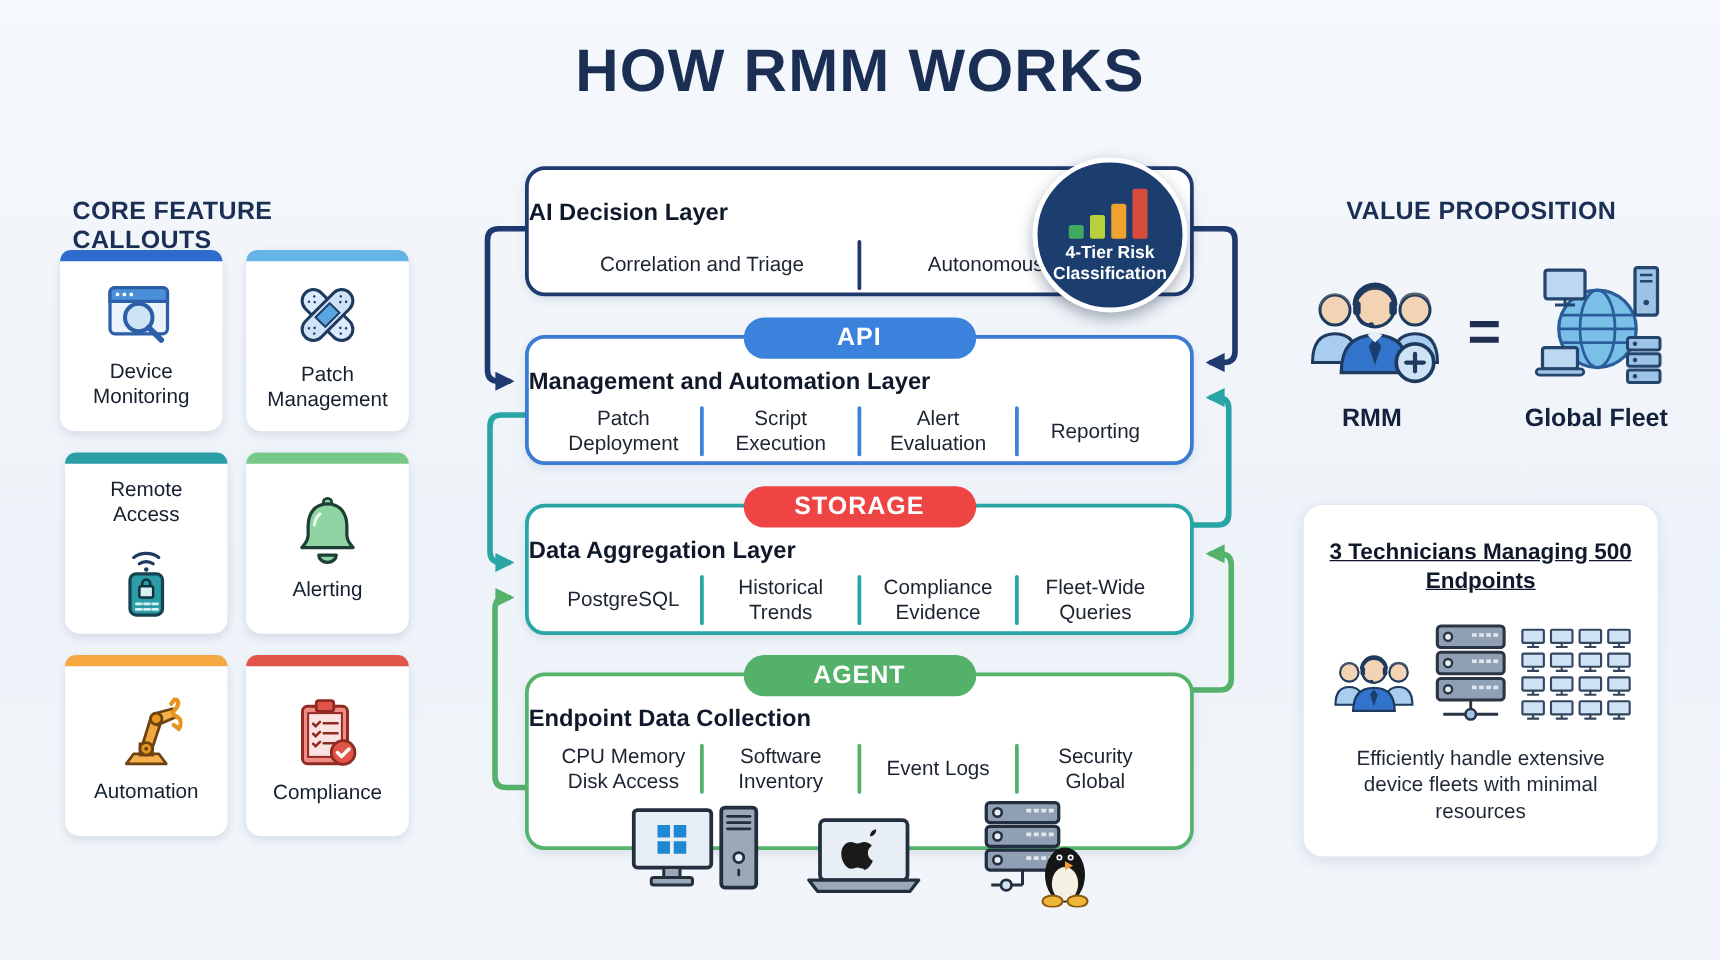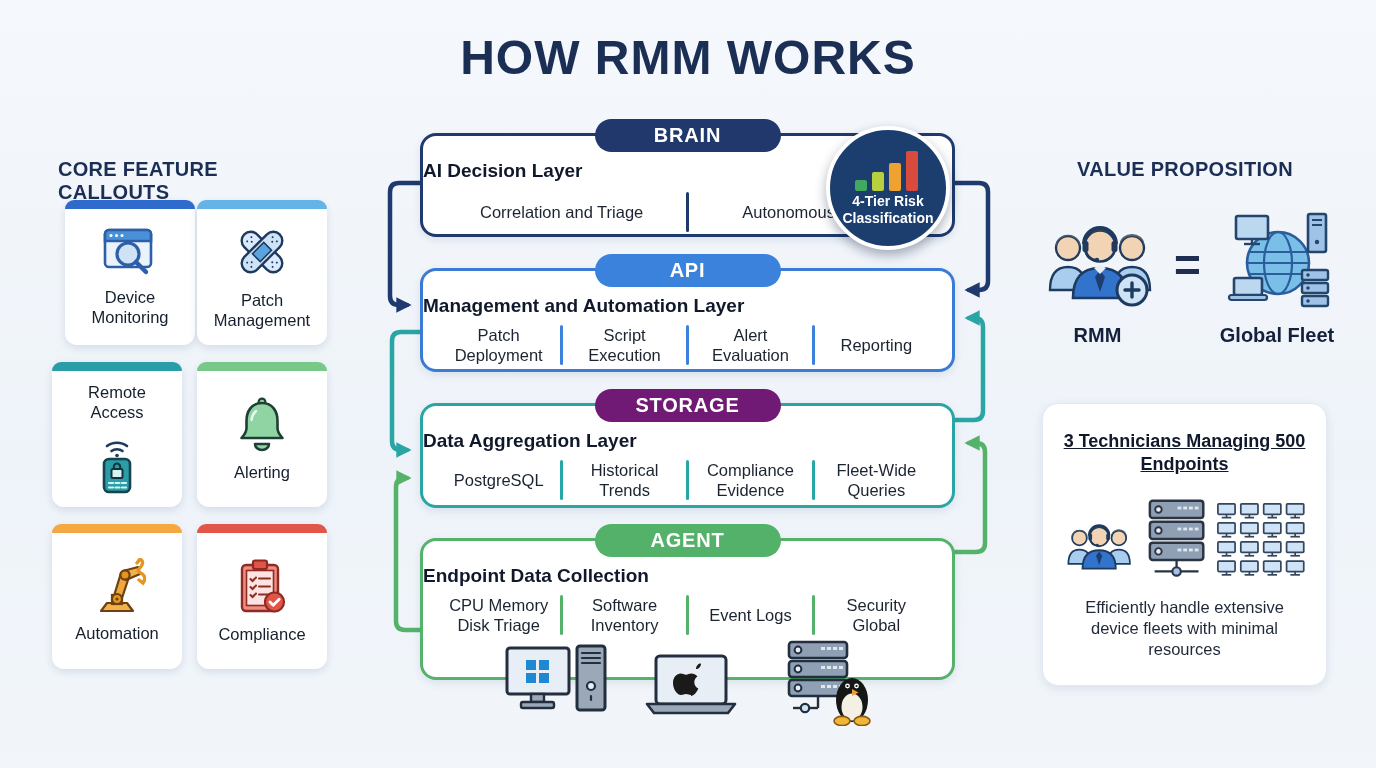--- a/index.html
+++ b/index.html
@@ -14,40 +14,40 @@
   
   .sec-head{position:absolute;font-size:20px;font-weight:800;letter-spacing:.3px;color:#1b2f55;margin:0;}
   .sec-head.left-h{left:58px;top:158px;width:270px;}
   .sec-head.right-h{left:1040px;top:158px;width:290px;text-align:center;}
   
   .fcard{position:absolute;width:130px;height:145px;background:#fff;border-radius:12px;
     box-shadow:0 3px 8px rgba(20,45,90,.12);display:flex;flex-direction:column;align-items:center;}
   .fcard .bar{width:100%;height:9px;border-radius:12px 12px 0 0;flex:0 0 auto;}
   .fcard .body{flex:1;display:flex;flex-direction:column;align-items:center;justify-content:center;gap:10px;padding:6px 8px;}
   .fcard .lbl{font-size:16.5px;font-weight:500;color:#15202e;text-align:center;line-height:1.2;}
-  .c1{left:65px;top:200px}.c2{left:197px;top:200px}
+  .c1{left:48px;top:200px}.c2{left:197px;top:200px}
   .c3{left:52px;top:362px}.c4{left:197px;top:362px}
   .c5{left:52px;top:524px}.c6{left:197px;top:524px}
   .b1{background:#2e6bcc}.b2{background:#64b5e6}.b3{background:#2a9da6}
   .b4{background:#77c889}.b5{background:#f5a742}.b6{background:#e25549}
   
   .layer{position:absolute;left:420px;width:535px;background:#fff;border-radius:16px;
     box-shadow:0 3px 8px rgba(20,45,90,.10);box-sizing:border-box;}
   .layer .pill{position:absolute;left:50%;transform:translateX(-50%);top:-17px;height:33px;min-width:186px;
     border-radius:17px;color:#fff;font-size:20px;font-weight:800;letter-spacing:.8px;
     display:flex;align-items:center;justify-content:center;padding:0 24px;box-sizing:border-box;}
   .layer .lhead{margin:0;text-align:left;font-size:19px;font-weight:700;color:#10192b;padding-top:24px;}
   .items{display:flex;align-items:center;justify-content:center;margin-top:8px;padding:0 14px;}
   .items .it{flex:1;text-align:center;font-size:16.5px;color:#1b2430;line-height:1.22;padding:0 6px;}
   .items .div{width:2.5px;height:40px;border-radius:2px;flex:0 0 auto;}
   .lay-brain{top:133px;height:104px;border:3px solid #1e3a6e;}
   .lay-api{top:268px;height:104px;border:3px solid #3b7bd4;}
   .lay-storage{top:403px;height:105px;border:3px solid #2aa5a5;}
   .lay-agent{top:538px;height:142px;border:3px solid #55b26b;}
-  .p-brain{background:#20386b}.p-api{background:#3b82dd}.p-storage{background:#701a75}.p-agent{background:#54b169}
+  .p-brain{background:#20386b}.p-api{background:#3b82dd}.p-storage{background:#ef4444}.p-agent{background:#54b169}
   .d-brain{background:#20386b;height:36px}.d-api{background:#3b82dd}.d-storage{background:#26a6a6}.d-agent{background:#54b169}
   .lay-brain .items{margin-top:10px}
   
   .badge{position:absolute;left:826px;top:126px;width:124px;height:124px;border-radius:50%;
     background:#1c3e6e;border:4px solid #fff;box-sizing:border-box;box-shadow:0 5px 12px rgba(10,25,55,.35);
     display:flex;flex-direction:column;align-items:center;justify-content:center;z-index:6;}
   .badge .btxt{color:#fff;font-size:14px;font-weight:700;line-height:1.18;text-align:left;}
   
   .conn{position:absolute;left:0;top:0;z-index:1;}
   .layer{z-index:2}
@@ -213,21 +213,20 @@
           <line x1="24" y1="37.5" x2="33" y2="37.5"></line>
         </g>
         <circle cx="39.5" cy="45" r="9.5" fill="#e05548" stroke="#8f2b22" stroke-width="2.2"></circle>
         <path d="M35 45 l3.2 3.2 l6 -6" fill="none" stroke="#fff" stroke-width="2.8" stroke-linecap="round" stroke-linejoin="round"></path>
       </svg>
       <div class="lbl">Compliance</div>
     </div>
   </div>
 
   <div class="layer lay-brain">
-    <div class="pill p-brain">BRAIN</div>
     <h3 class="lhead">AI Decision Layer</h3>
     <div class="items">
       <div class="it">Correlation and Triage</div>
       <div class="div d-brain"></div>
       <div class="it">Autonomous Action</div>
     </div>
   </div>
 
   <div class="layer lay-api">
     <div class="pill p-api">API</div>
@@ -254,21 +253,21 @@
       <div class="it">Compliance Evidence</div>
       <div class="div d-storage"></div>
       <div class="it">Fleet-Wide Queries</div>
     </div>
   </div>
 
   <div class="layer lay-agent">
     <div class="pill p-agent">AGENT</div>
     <h3 class="lhead">Endpoint Data Collection</h3>
     <div class="items">
-      <div class="it">CPU Memory Disk Triage</div>
+      <div class="it">CPU Memory Disk Access</div>
       <div class="div d-agent"></div>
       <div class="it">Software Inventory</div>
       <div class="div d-agent"></div>
       <div class="it">Event Logs</div>
       <div class="div d-agent"></div>
       <div class="it">Security Global</div>
     </div>
   </div>
 
   <div class="badge">

